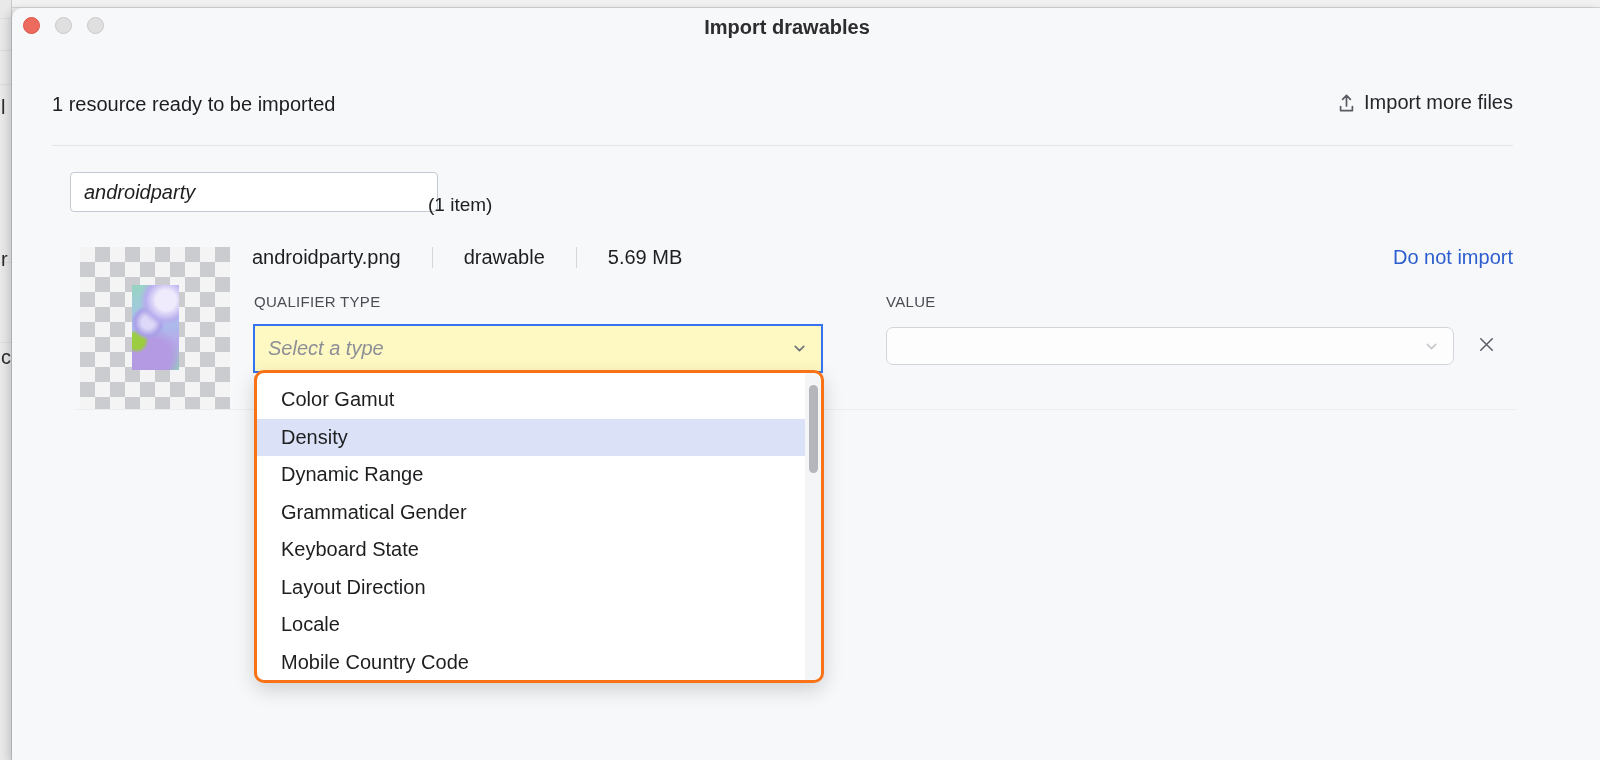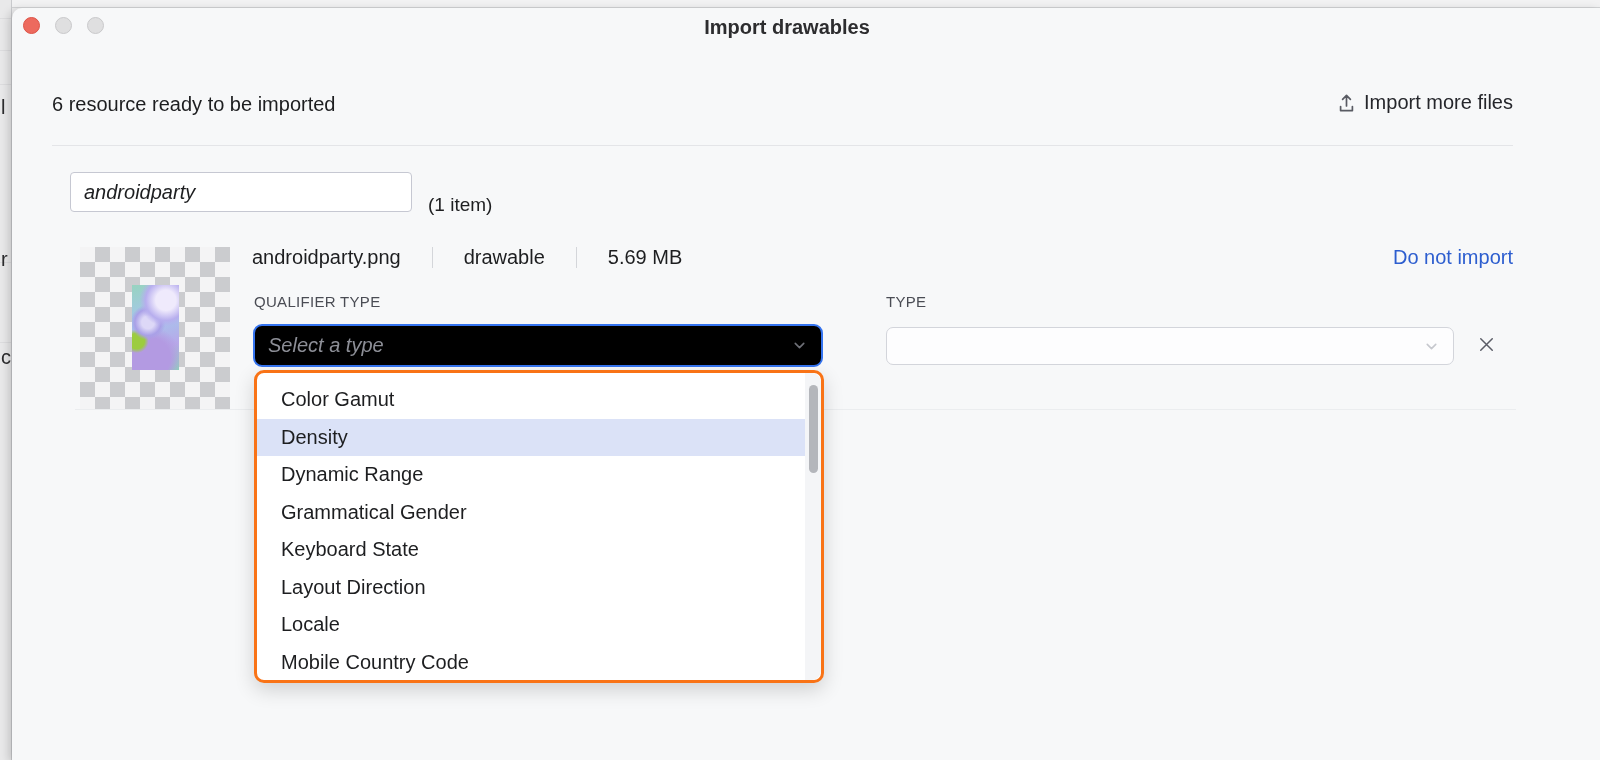--- a/index.html
+++ b/index.html
@@ -49,21 +49,21 @@
   .status-text { position:absolute; left:40px; top:85px; font-size:20px; color:#1d1e20; }
   .import-more {
     position:absolute; right:87px; top:83px; display:flex; align-items:center; gap:7px;
     font-size:20px; color:#25262b; cursor:pointer;
   }
   .import-more svg { display:block; }
   .divider-1 { position:absolute; top:137px; left:40px; width:1461px; height:1px; background:#e4e5e8; }
 
   
   .group-name {
-    position:absolute; left:58px; top:164px; width:342px; height:40px;
+    position:absolute; left:58px; top:164px; width:368px; height:40px;
     border:1px solid #c6c8d2; border-radius:4px; background:#ffffff;
     font-family:"Liberation Sans", sans-serif; font-size:20px; font-style:italic;
     color:#1d1e20; padding:0 13px; outline:none;
   }
   .count-label { position:absolute; left:416px; top:186px; font-size:19px; color:#1d1e20; }
 
   
   .thumb {
     position:absolute; left:68px; top:239px; width:150px; height:162px;
     background-color:#f4f4f5;
@@ -93,22 +93,22 @@
     position:absolute; right:87px; top:238px; font-size:20px; color:#2d5ecf; cursor:pointer;
   }
 
   
   .field-label { position:absolute; font-size:15px; color:#4a4c54; letter-spacing:.3px; }
   .label-qualifier { left:242px; top:285px; }
   .label-value { left:874px; top:285px; }
 
   
   .combo-qualifier {
-    position:absolute; left:241px; top:316px; width:570px; height:43px;
-    background:#000000; border:2.5px solid #3574f0; border-radius:9px;
+    position:absolute; left:241px; top:316px; width:570px; height:49px;
+    background:#fef9c3; border:2.5px solid #3574f0; border-radius:0;
     display:flex; align-items:center; cursor:pointer;
   }
   .combo-qualifier .placeholder {
     font-size:20px; font-style:italic; color:#8d8f97; padding-left:13px; flex:1;
   }
   .combo-qualifier .chev { padding-right:13px; color:#6e7077; display:flex; }
 
   
   .combo-value {
     position:absolute; left:874px; top:319px; width:568px; height:38px;
@@ -166,21 +166,21 @@
 
 <div class="dialog">
 
   <div class="titlebar">
     <span class="light close"></span>
     <span class="light min"></span>
     <span class="light zoom"></span>
     <div class="title">Import drawables</div>
   </div>
 
-  <div class="status-text">6 resource ready to be imported</div>
+  <div class="status-text">1 resource ready to be imported</div>
 
   <div class="import-more">
     <span>
       <svg width="21" height="22" viewBox="0 0 21 22" fill="none">
         <path d="M10.5 14V3.6M6.6 7.3l3.9-3.9 3.9 3.9" stroke="#595b63" stroke-width="1.7" stroke-linecap="round" stroke-linejoin="round"></path>
         <path d="M4.6 14.6v4h11.8v-4" stroke="#595b63" stroke-width="1.7" stroke-linecap="round" stroke-linejoin="round"></path>
       </svg>
     </span>
     <span>Import more files</span>
   </div>
@@ -198,21 +198,21 @@
     <span>androidparty.png</span>
     <span class="meta-sep"></span>
     <span>drawable</span>
     <span class="meta-sep"></span>
     <span>5.69 MB</span>
   </div>
 
   <div class="do-not-import">Do not import</div>
 
   <div class="field-label label-qualifier">QUALIFIER TYPE</div>
-  <div class="field-label label-value">TYPE</div>
+  <div class="field-label label-value">VALUE</div>
 
   <div class="combo-qualifier">
     <span class="placeholder">Select a type</span>
     <span class="chev">
       <svg width="17" height="17" viewBox="0 0 16 16" fill="none">
         <path d="M4 6l4 4 4-4" stroke="currentColor" stroke-width="1.5" stroke-linecap="round" stroke-linejoin="round"></path>
       </svg>
     </span>
   </div>
 

